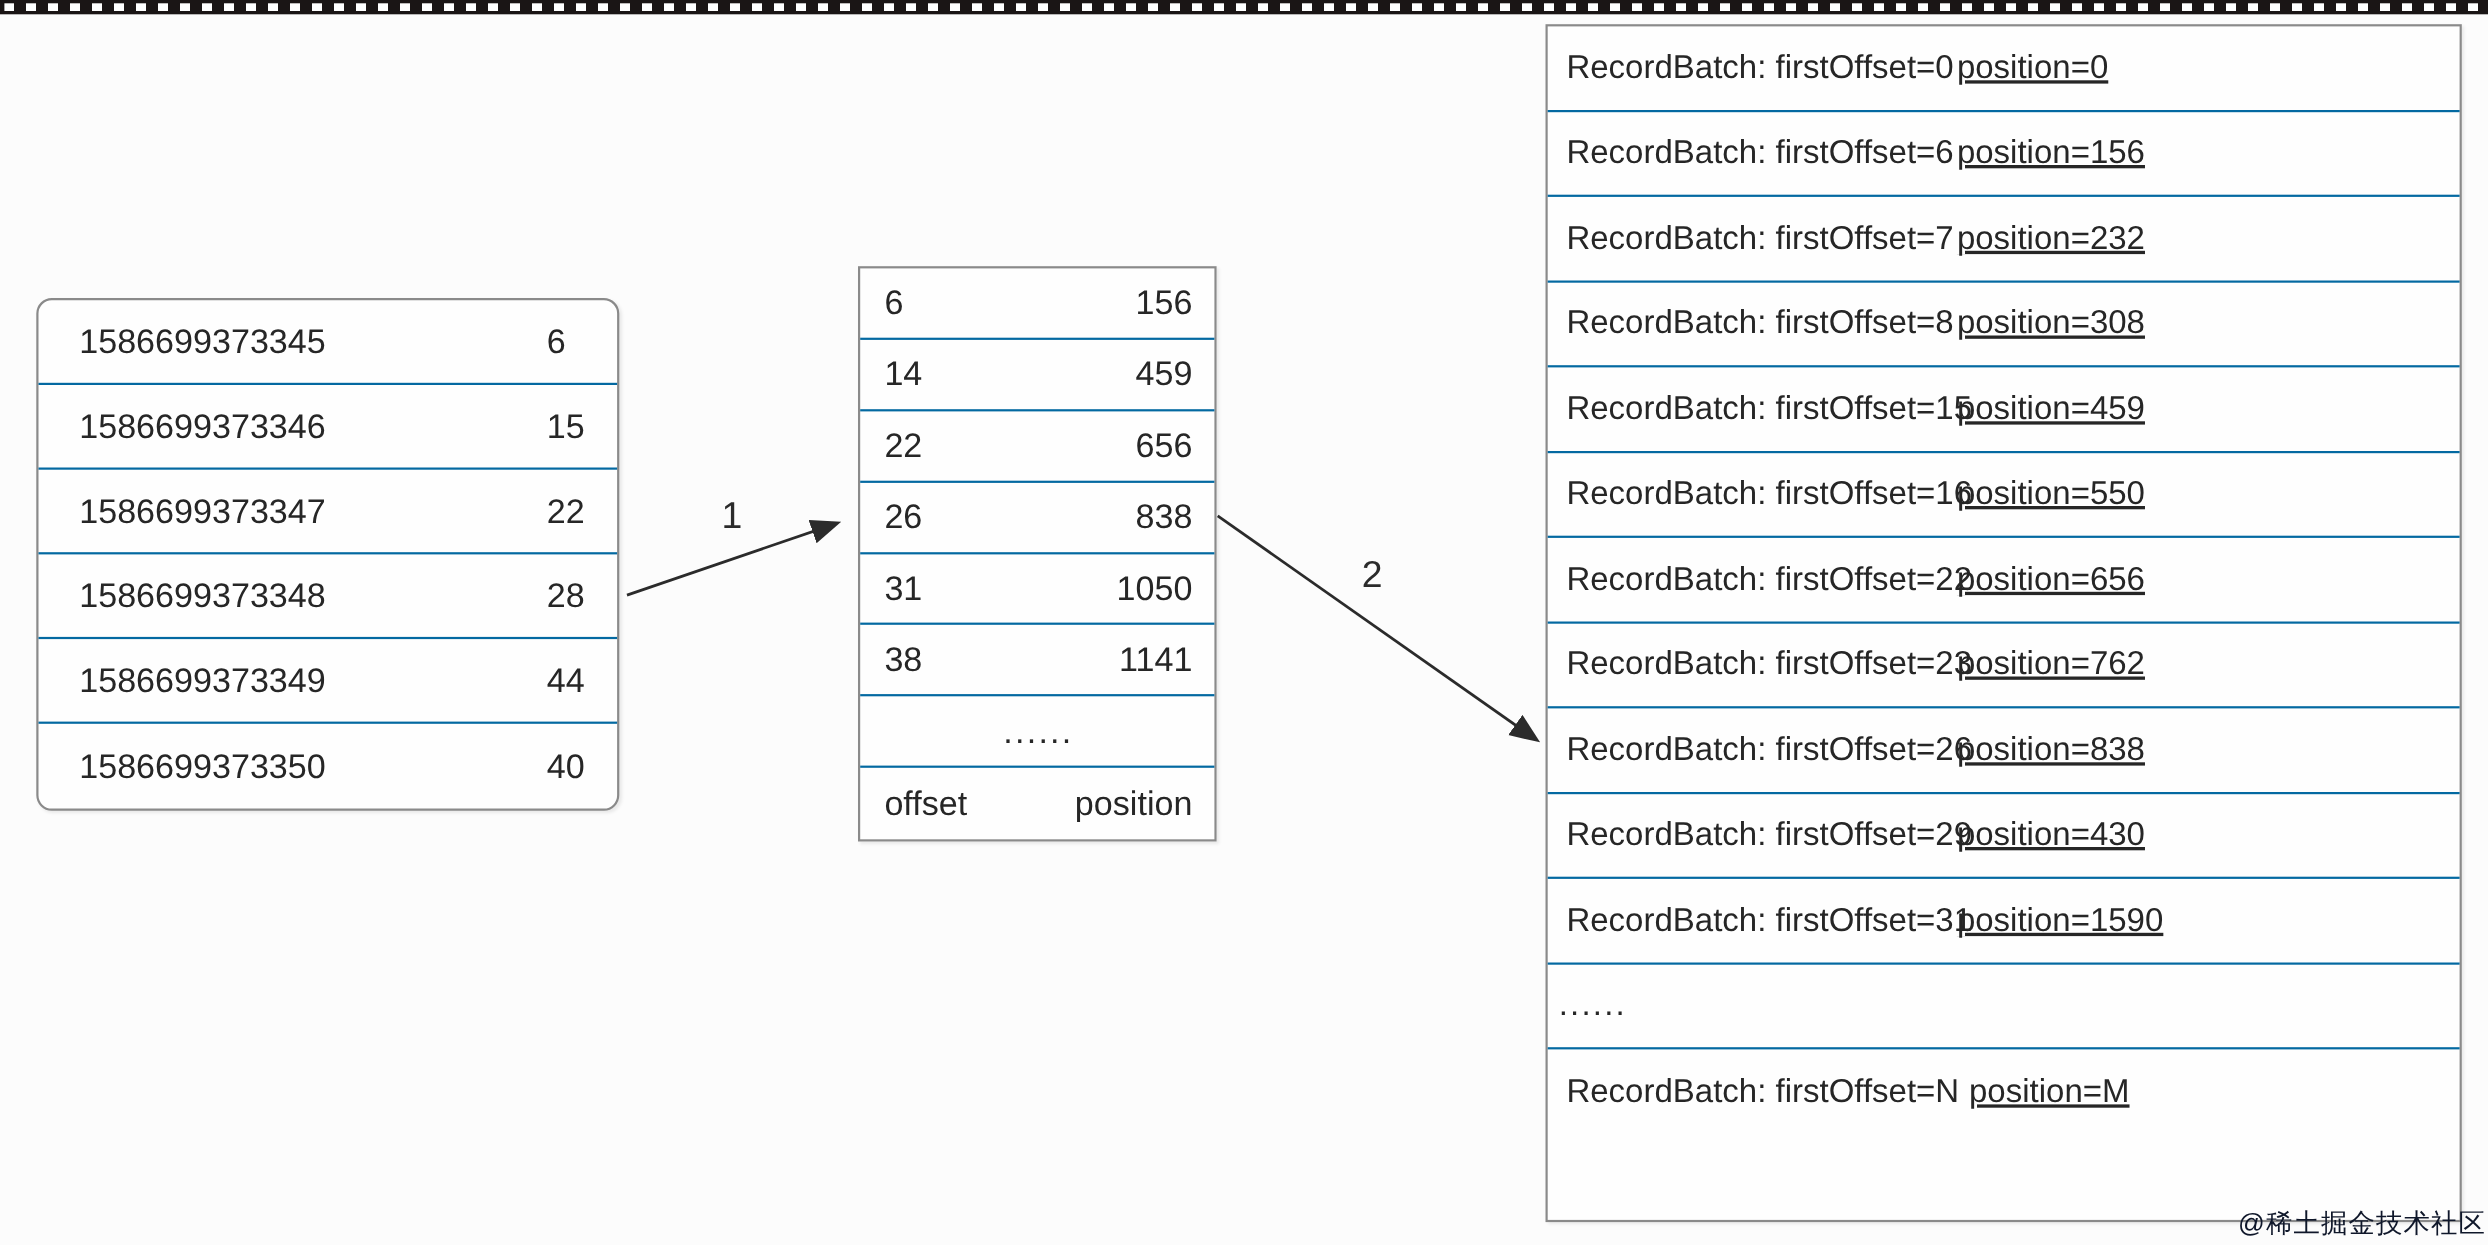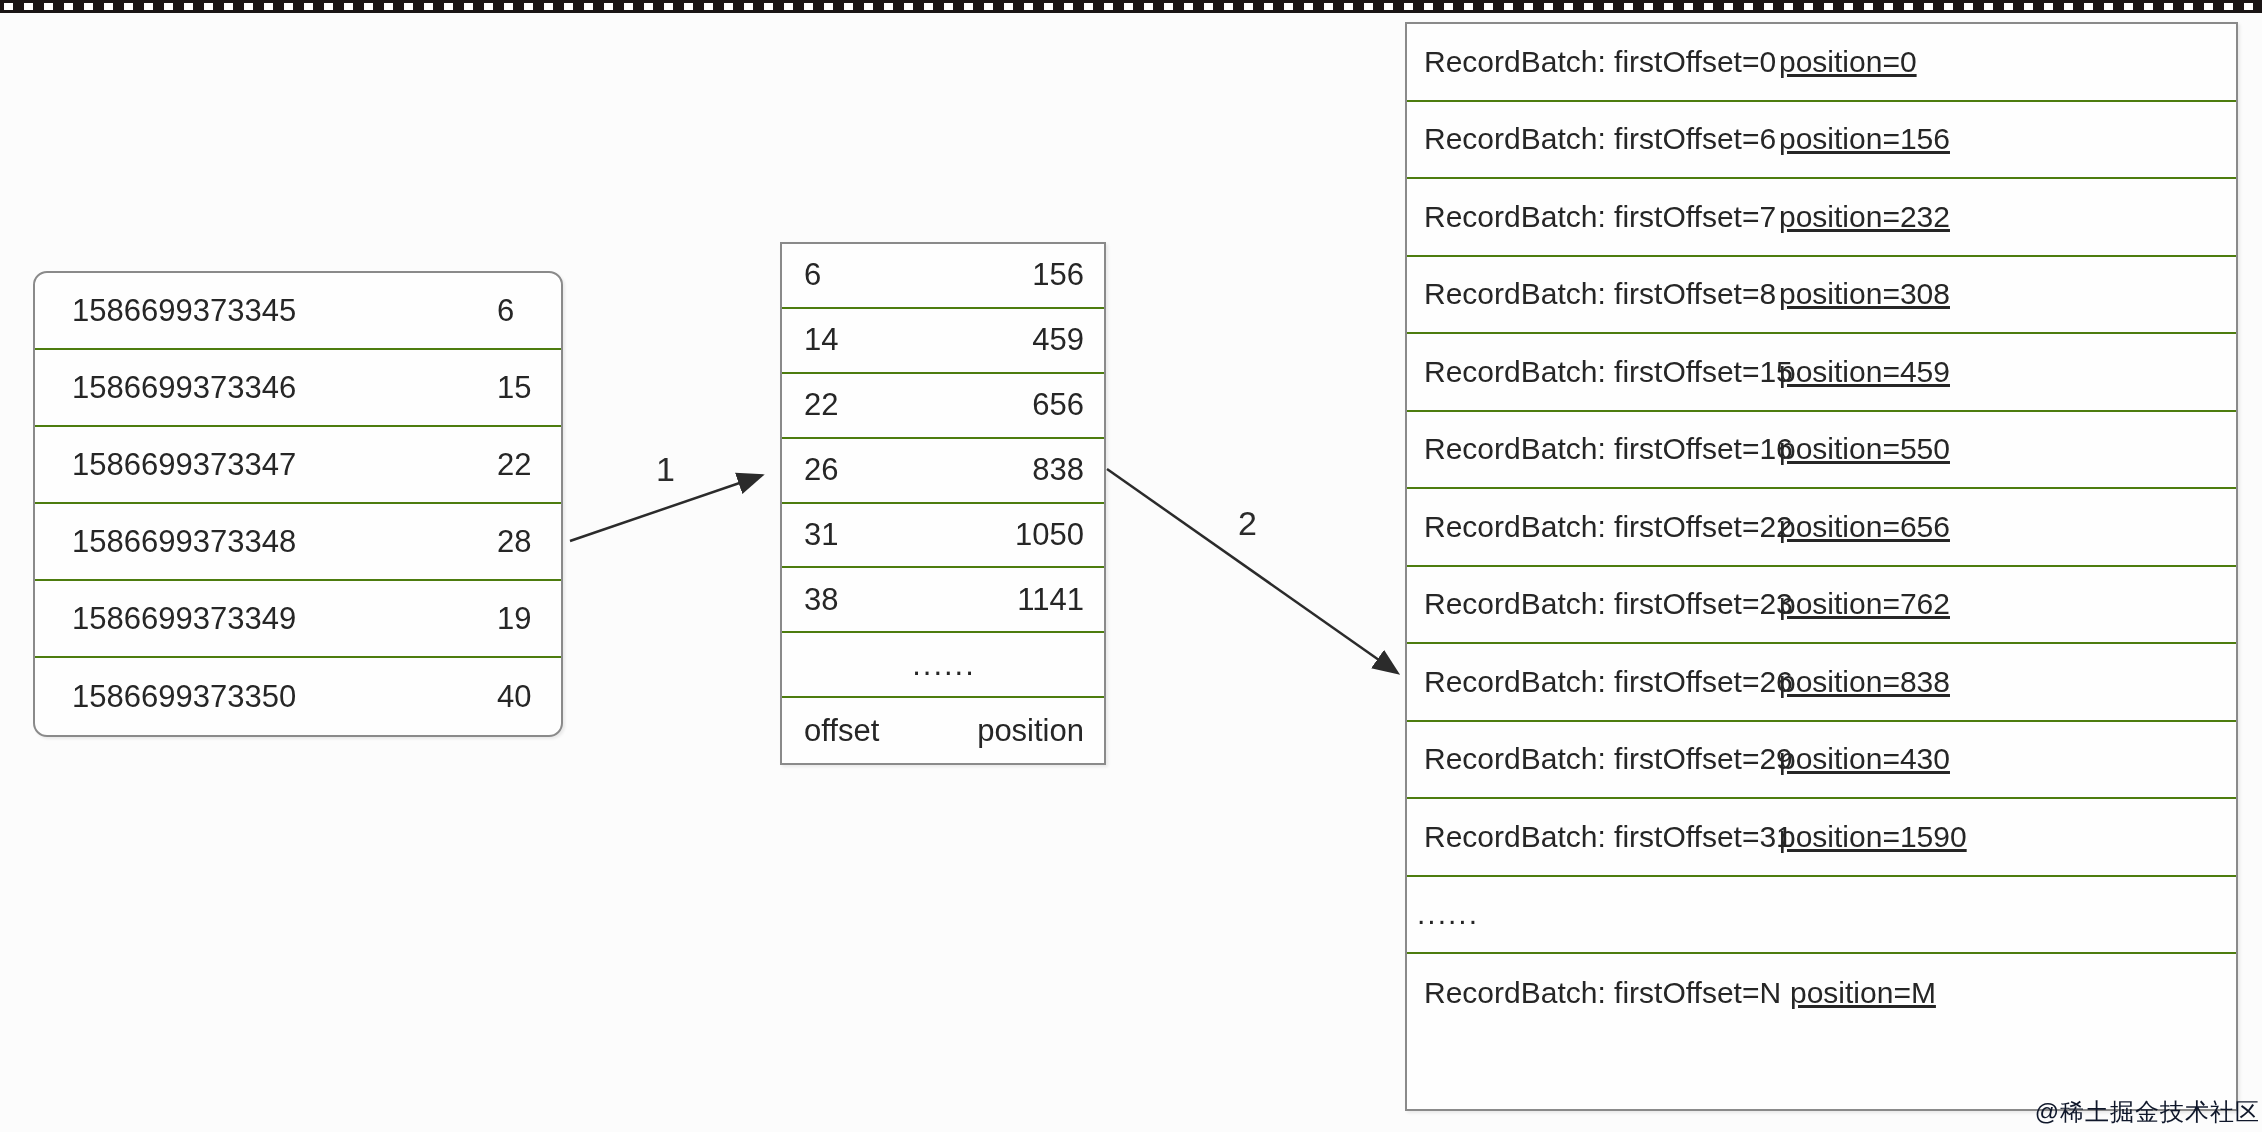--- a/index.html
+++ b/index.html
@@ -20,21 +20,21 @@
   .table{
     position:absolute;
     box-sizing:border-box;
     border:2px solid #8a8a8a;
     background:#fefefe;
     box-shadow:2px 2px 3px rgba(0,0,0,0.08);
   }
   .row{
     display:flex;align-items:center;
     box-sizing:border-box;
-    border-bottom:2px solid #4d7c0f;
+    border-bottom:2px solid #0369a1;
   }
   .row.no-line{border-bottom:none;}
   [data-repeat]{display:block;}
   
   .ts-table{left:33px;top:271px;width:530px;height:466px;font-size:31px;border-radius:14px;}
   .ts-table .row{height:77px;position:relative;padding-left:37px;}
   .ts-table [data-repeat] .row:last-child{border-bottom:none;}
   .ts-table .val{position:absolute;left:462px;}
   
   .off-table{left:780px;top:242px;width:326px;height:523px;font-size:31px;}
@@ -82,21 +82,21 @@
           <span class="val">22</span>
         </div>
 
         <div class="row">
           <span>1586699373348</span>
           <span class="val">28</span>
         </div>
 
         <div class="row">
           <span>1586699373349</span>
-          <span class="val">19</span>
+          <span class="val">44</span>
         </div>
 
         <div class="row">
           <span>1586699373350</span>
           <span class="val">40</span>
         </div>
       </div>
   </div>
 
   <div class="table off-table">

